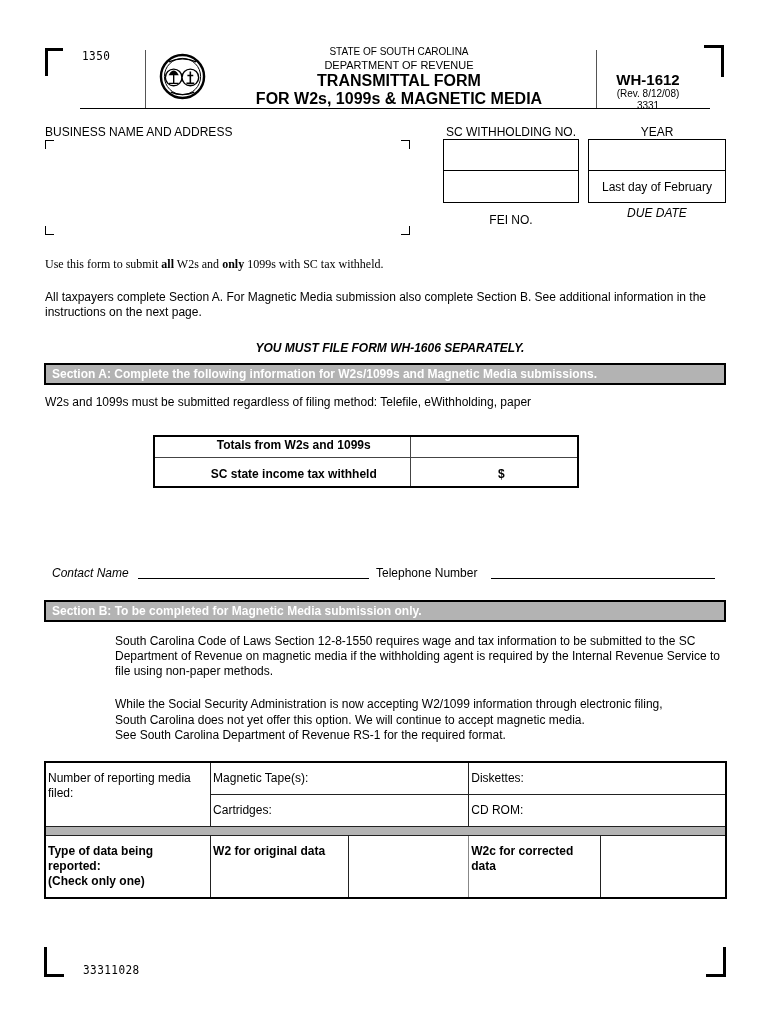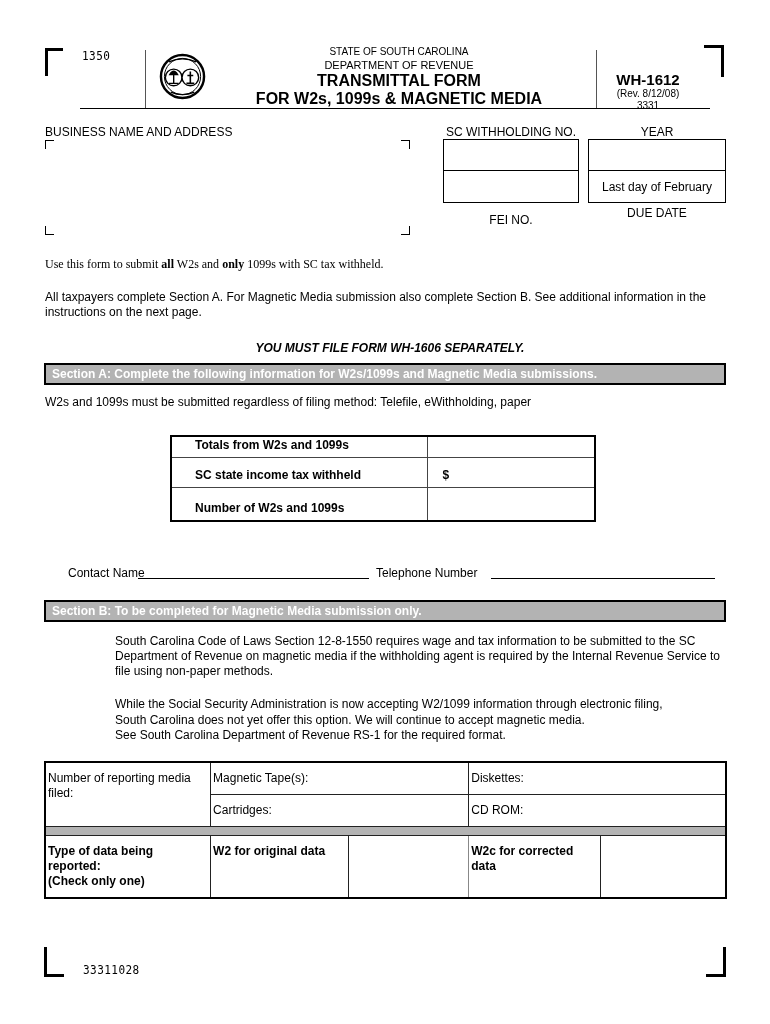--- a/index.html
+++ b/index.html
@@ -38,21 +38,21 @@
     .m-br { border-right-width: 1px; border-bottom-width: 1px; }
 
     .idbox { position: absolute; border: 1px solid #000; }
     .idbox .cell { height: 31px; border-bottom: 1px solid #000; font-size: 12px; display: flex; align-items: center; justify-content: center; }
     .idbox .cell:last-child { border-bottom: none; }
 
     .para { position: absolute; left: 45px; font-size: 12px; line-height: 15px; width: 690px; }
 
     .section-bar { position: absolute; left: 44px; width: 682px; height: 22px; background: #b3b3b3; border: 2px solid #000; color: #fff; font-weight: bold; font-size: 12px; line-height: 18px; padding-left: 6px; }
 
-    table.totals { position: absolute; left: 170px; top: 435px; width: 426px; border-collapse: collapse; border: 2px solid #000; }
+    table.totals { position: absolute; left: 153px; top: 435px; width: 426px; border-collapse: collapse; border: 2px solid #000; text-align: center; }
     table.totals td { border: 1px solid #444; font-size: 12px; font-weight: bold; vertical-align: bottom; padding: 0 0 5px 23px; }
     table.totals td.val { padding-left: 15px; width: 168px; }
 
     .uline { position: absolute; height: 1px; background: #000; }
 
     table.media { position: absolute; left: 44px; top: 761px; width: 683px; border-collapse: collapse; border: 2px solid #000; }
     table.media td { border: 1px solid #222; font-size: 12px; line-height: 15px; vertical-align: top; padding: 8px 2px; }
     table.media tr.gray td { background: #b3b3b3; height: 9px; padding: 0; border-top: 1px solid #222; border-bottom: 1px solid #222; }
     table.media td.gv { border-left: 1px solid #888; border-right: 1px solid #888; }
   </style>
@@ -108,49 +108,45 @@
 <div class="idbox" style="left:443px; top:139px; width:136px; height:64px;">
   <div class="cell"></div>
   <div class="cell"></div>
 </div>
 <div class="idbox" style="left:588px; top:139px; width:138px; height:64px;">
   <div class="cell"></div>
   <div class="cell">Last day of February</div>
 </div>
 
 <div class="abs lbl" style="left:443px; top:190px; width:136px; text-align:center;margin-top:23px;">FEI NO.</div>
-<div class="abs lbl" style="left:588px; top:206px; width:138px; text-align:center;">DUE DATE</div>
+<div class="abs lbl" style="left:588px; top:206px; width:138px; text-align:center;font-style:italic;">DUE DATE</div>
 
 <div class="para" style="top:257px;font-family:Liberation Serif, serif;">
   <span>Use this form to submit </span><b>all</b><span> W2s and </span><b>only</b><span> 1099s with SC tax withheld.</span>
 </div>
 <div class="para" style="top:290px;">All taxpayers complete Section A.  For Magnetic Media submission also complete Section B.  See additional information in the instructions on the next page.</div>
 <div class="para" style="top:341px; text-align:center; font-weight:bold;font-style:italic;">YOU MUST FILE FORM WH-1606 SEPARATELY.</div>
 
 <div class="section-bar" style="top:363px;">Section A:   Complete the following information for W2s/1099s and Magnetic Media submissions.</div>
 <div class="para" style="top:395px;">W2s and 1099s must be submitted regardless of filing method:  Telefile, eWithholding, paper</div>
 
 <table class="totals">
   <tbody>
       <tr style="height:21px;">
     <td>Totals from W2s and 1099s</td>
     <td class="val"><span></span> <span></span></td>
   </tr>
   <tr style="height:30px;">
     <td>SC state income tax withheld</td>
     <td class="val"><span>$</span> <span></span></td>
   </tr>
-  <tr style="height:34px;">
-    <td>Number of W2s and 1099s</td>
-    <td class="val"><span></span> <span></span></td>
-  </tr>
 </tbody>
   </table>
 
-<div class="abs lbl" style="left:68px; top:566px;">Contact Name</div>
+<div class="abs lbl" style="left:52px; top:566px;font-style:italic;">Contact Name</div>
 <div class="uline" style="left:138px; top:578px; width:231px;"></div>
 <div class="abs lbl" style="left:140px; top:564px;"></div>
 <div class="abs lbl" style="left:376px; top:566px;">Telephone Number</div>
 <div class="uline" style="left:491px; top:578px; width:224px;"></div>
 <div class="abs lbl" style="left:493px; top:564px;"></div>
 
 <div class="section-bar" style="top:600px;">Section B:   To be completed for Magnetic Media submission only.</div>
 
 <div class="abs" style="left:115px; top:634px; width:615px; font-size:12px; line-height:15px;">South Carolina Code of Laws Section 12-8-1550 requires wage and tax information to be submitted to the SC Department of Revenue on magnetic media if the withholding agent is required by the Internal Revenue Service to file using non-paper methods.</div>
 <div class="abs" style="left:115px; top:697px; width:615px; font-size:12px; line-height:15.5px;">

